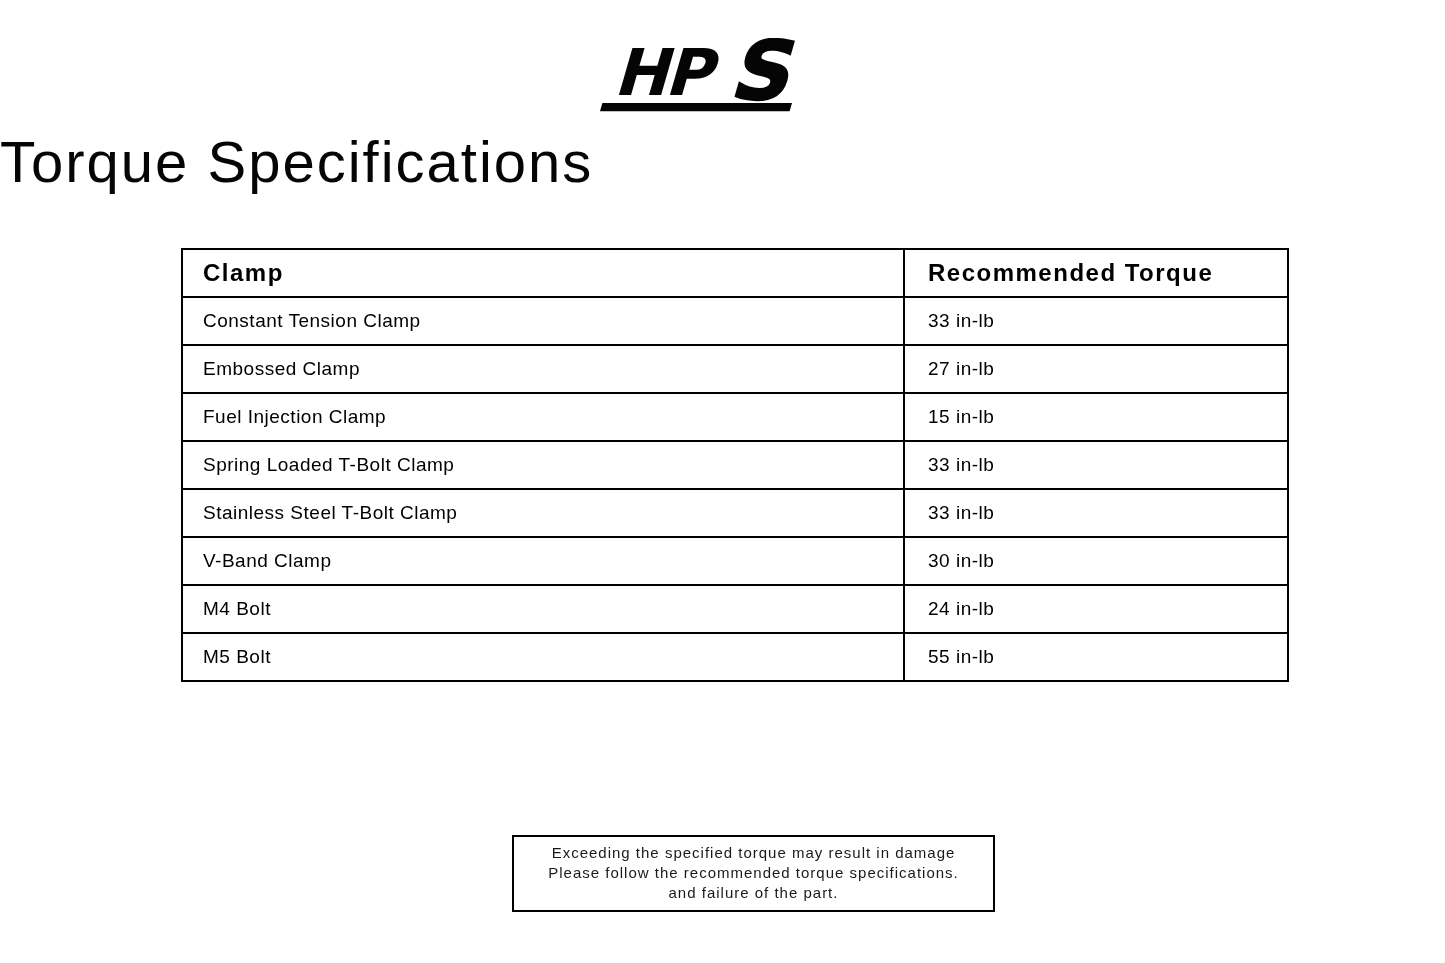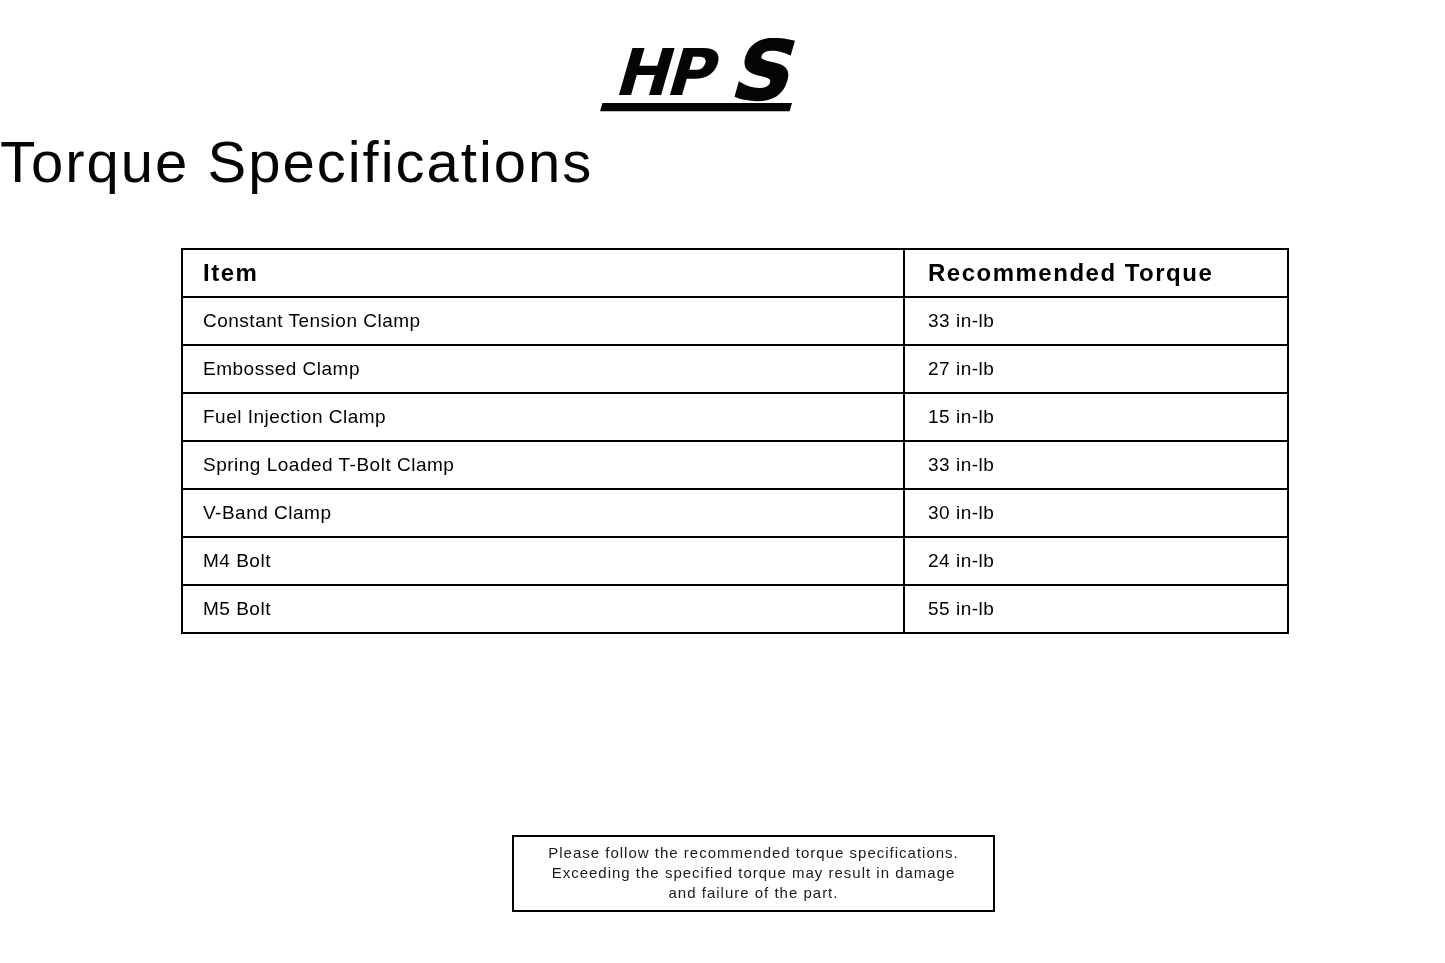--- a/index.html
+++ b/index.html
@@ -103,21 +103,21 @@
         <rect x="6" y="62" width="182" height="8" fill="#050505"></rect>
       </g>
     </svg>
   </div>
 
   <h1 class="title">Torque Specifications</h1>
 
   <table class="spec-table">
     <thead>
       <tr>
-        <th class="col-item">Item</th>
+        <th class="col-item">Clamp</th>
         <th>Recommended Torque</th>
       </tr>
     </thead>
     <tbody>
         <tr>
           <td>Constant Tension Clamp</td>
           <td>33 in-lb</td>
         </tr>
         <tr>
           <td>Embossed Clamp</td>
@@ -125,33 +125,37 @@
         </tr>
         <tr>
           <td>Fuel Injection Clamp</td>
           <td>15 in-lb</td>
         </tr>
         <tr>
           <td>Spring Loaded T-Bolt Clamp</td>
           <td>33 in-lb</td>
         </tr>
         <tr>
+          <td>Stainless Steel T-Bolt Clamp</td>
+          <td>33 in-lb</td>
+        </tr>
+        <tr>
           <td>V-Band Clamp</td>
           <td>30 in-lb</td>
         </tr>
         <tr>
           <td>M4 Bolt</td>
           <td>24 in-lb</td>
         </tr>
         <tr>
           <td>M5 Bolt</td>
           <td>55 in-lb</td>
         </tr>
       </tbody>
   </table>
 
   <div class="note">
+    <div class="note-line">Exceeding the specified torque may result in damage</div>
     <div class="note-line">Please follow the recommended torque specifications.</div>
-    <div class="note-line">Exceeding the specified torque may result in damage</div>
     <div class="note-line">and failure of the part.</div>
   </div>
 
 </div>
 
 </body></html>

